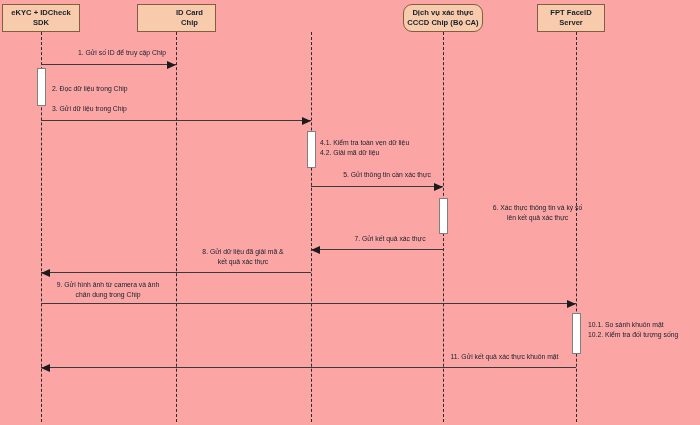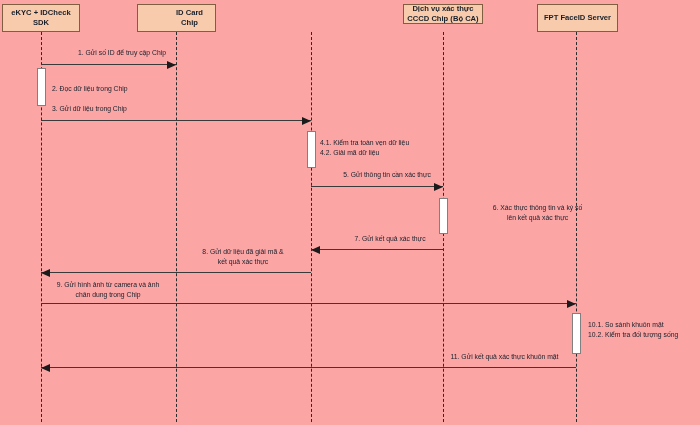--- a/index.html
+++ b/index.html
@@ -87,25 +87,25 @@
     <div class="lifeline" style="left: 176px; top: 32px; height: 390px;"></div>
     <div class="lifeline" style="left: 311px; top: 32px; height: 390px;"></div>
     <div class="lifeline" style="left: 443px; top: 32px; height: 390px;"></div>
     <div class="lifeline" style="left: 576px; top: 32px; height: 390px;"></div>
     <div class="participant" style="left: 2px; top: 4px; width: 78px; height: 28px;">
       <span style="white-space: pre-line;">eKYC + IDCheck SDK</span>
     </div>
     <div class="participant" style="left: 137px; top: 4px; width: 79px; height: 28px;">
       <span style="white-space: pre-line; padding-left: 26px;">ID Card Chip</span>
     </div>
-    <div class="participant" style="left: 403px; top: 4px; width: 80px; height: 20px;">
+    <div class="participant" style="left: 403px; top: 4px; width: 80px; height: 28px; border-radius: 9px;">
       <span style="white-space: pre-line;">Dịch vụ xác thực
 CCCD Chip (Bộ CA)</span>
     </div>
-    <div class="participant" style="left: 537px; top: 4px; width: 81px; height: 28px;">
+    <div class="participant" style="left: 537px; top: 4px; width: 68px; height: 28px;">
       <span style="white-space: pre-line;">FPT FaceID Server</span>
     </div>
     <div class="activation" style="left: 37px; top: 68px; height: 38px;"></div>
     <div class="activation" style="left: 307px; top: 131px; height: 37px;"></div>
     <div class="activation" style="left: 439px; top: 198px; height: 36px;"></div>
     <div class="activation" style="left: 572px; top: 313px; height: 41px;"></div>
     <div class="msg-line" style="left: 41px; top: 64px; width: 135px;"></div>
     <div class="arrowhead right" style="top: 60.5px; left: 167px;"></div>
     <div class="msg-label center" style="left: 52px; top: 48px; width: 140px;">1. Gửi số ID để truy cập Chip</div>
     <div class="msg-label left" style="left: 52px; top: 84px; width: 140px;">2. Đọc dữ liệu trong Chip</div>

